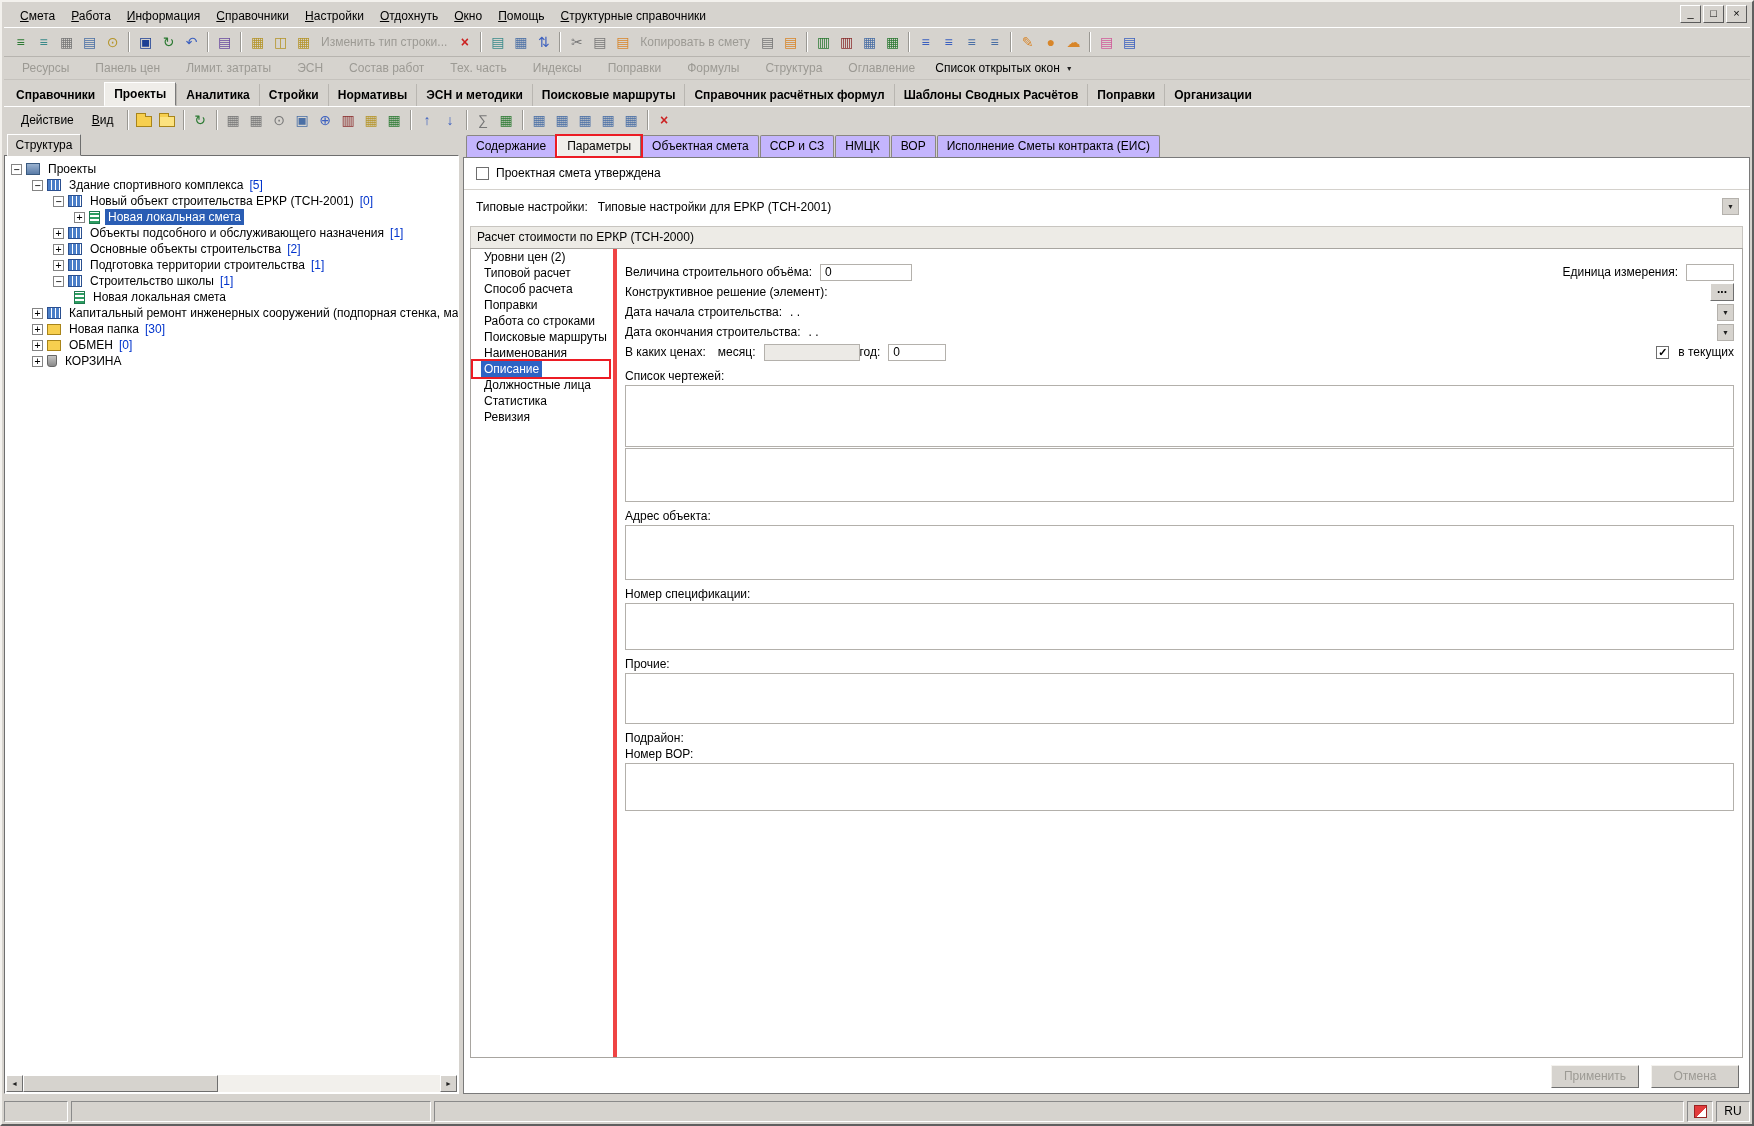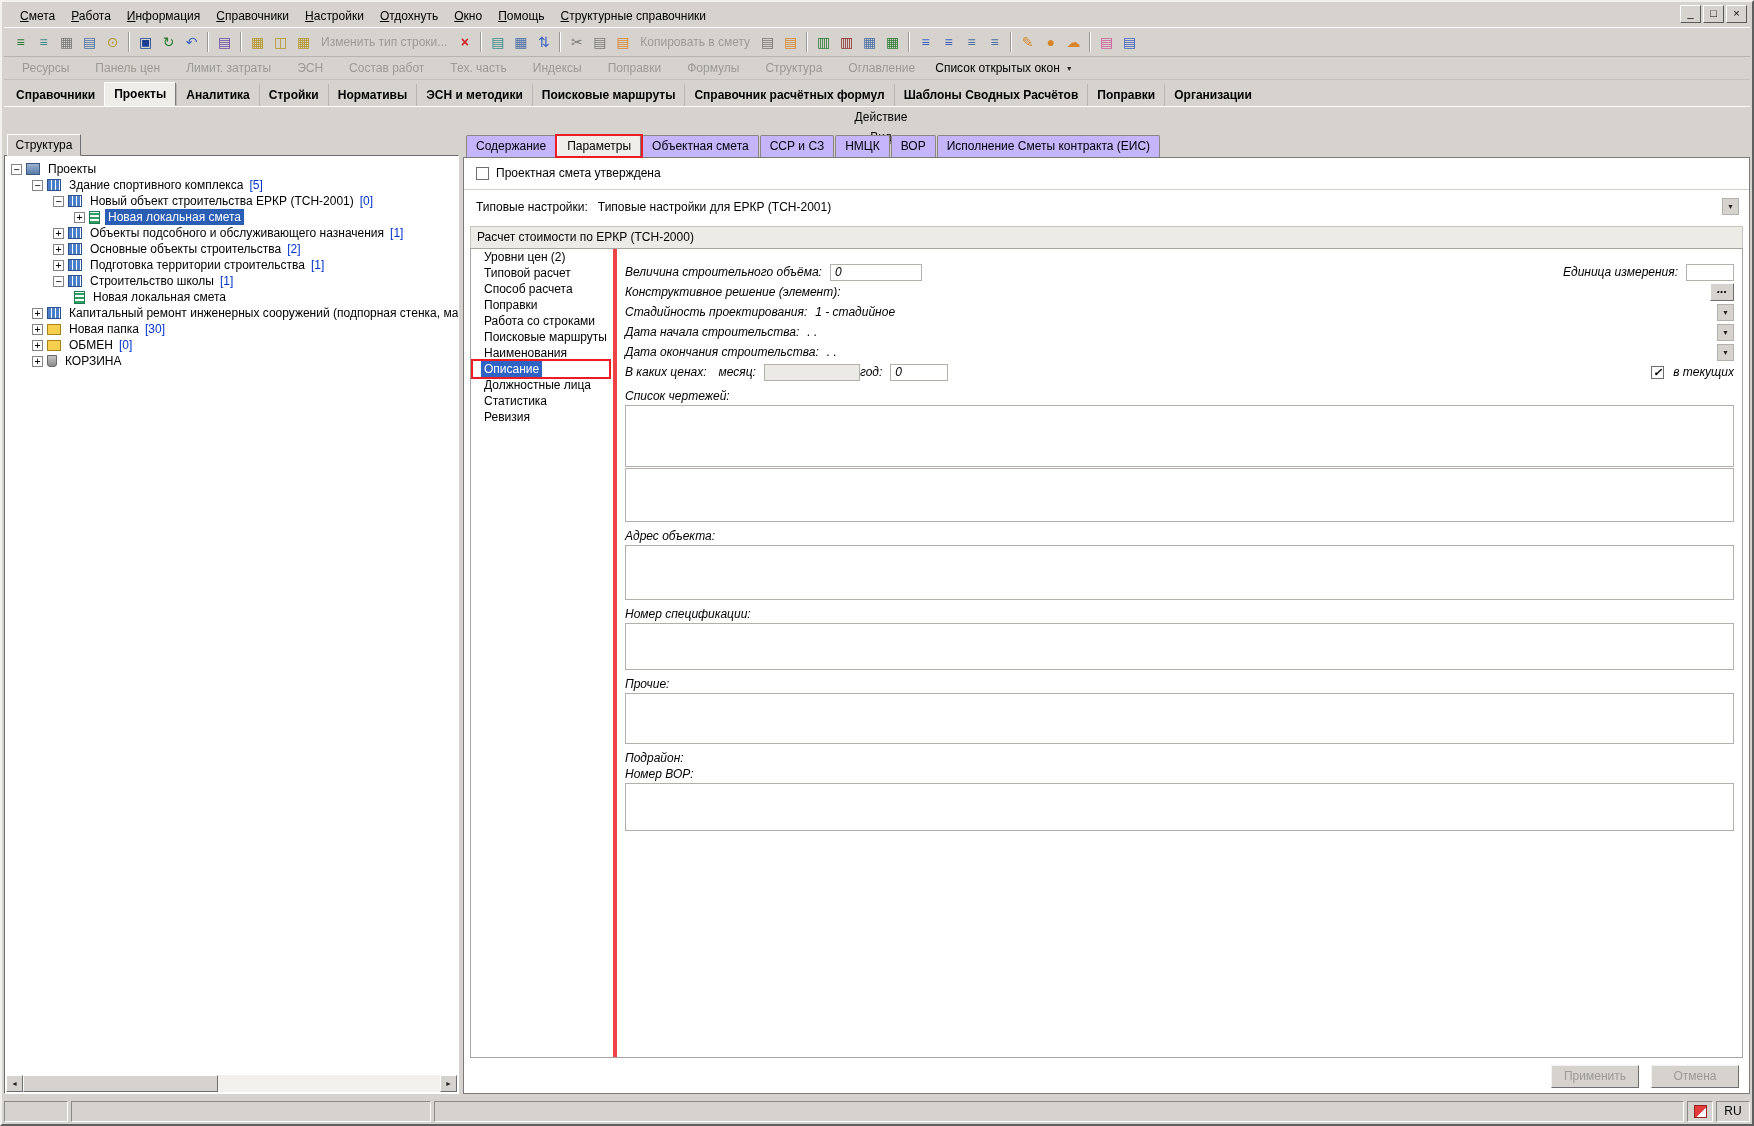--- a/index.html
+++ b/index.html
@@ -36,21 +36,21 @@
   .ddg { font-size:7px; color:#222; }
   
   .wstabs { position:absolute; top:78px; left:2px; right:2px; height:26px;
     display:flex; align-items:flex-end; padding-left:3px; }
   .wstab { padding:4px 9px; font-weight:bold; white-space:nowrap; }
   .wstab + .wstab { border-left:1px solid #b9b6b1; }
   .wstab.active { background:#efede9; border:1px solid; border-color:#fff #7a7a7a #efede9 #fff;
     margin-bottom:0; }
   
   .actionbar { position:absolute; top:104px; left:2px; right:2px; height:27px;
-    display:flex; align-items:center; padding-left:8px; border-top:1px solid #fff;flex-direction:column; }
+    display:flex; align-items:center; padding-left:8px; border-top:1px solid #fff; }
   .abtxt { padding:3px 9px; display:inline-block; }
   .abtxt::first-letter { text-decoration:underline; }
   .fold { display:inline-block; width:16px; height:11px; background:#f7cf4f;
     border:1px solid #a8841a; position:relative; margin-top:3px; }
   .fold::before { content:''; position:absolute; top:-4px; left:-1px; width:8px; height:3px;
     background:#f7cf4f; border:1px solid #a8841a; border-bottom:none; }
   .fold.lt { background:#fce27f; }
   
   .main { position:absolute; top:132px; left:2px; right:2px; bottom:30px; }
   .leftpanel { position:absolute; left:0; top:0; width:455px; bottom:0; }
@@ -101,21 +101,21 @@
   .gb-wrap { position:absolute; top:68px; left:6px; right:6px; bottom:35px; }
   .gb-title { height:22px; line-height:21px; padding-left:6px; background:#edebe6;
     border:1px solid #c8c5c0; border-bottom:none; }
   .gb-body { position:absolute; top:22px; left:0; right:0; bottom:0; border:1px solid #a8a5a0;
     background:#fff; display:flex; }
   .cat-list { width:146px; flex:none; border-right:4px solid #ef4444; }
   .cat-item { height:16px; line-height:16px; padding-left:10px; white-space:nowrap; position:relative; }
   .cat-item .txt { display:inline-block; padding:0 3px; }
   .cat-item.sel .txt { background:#2e63c4; color:#fff; }
   .cat-item .annot { left:0; right:2px; top:-2px; bottom:-2px; }
-  .form-area { flex:1; padding:0 8px; overflow:hidden; position:relative;font-style:italic; }
+  .form-area { flex:1; padding:0 8px; overflow:hidden; position:relative; }
   .frow { display:flex; align-items:center; height:20px; }
   .r1 { margin-top:13px; }
   .lab { white-space:nowrap; }
   .ml12 { margin-left:12px; } .ml330 { } .mla { margin-left:auto; }
   .val { margin-left:8px; white-space:nowrap; }
   .field { display:inline-block; height:17px; border:1px solid #b4b1ac; background:#fff;
     padding:1px 4px; line-height:13px; margin-left:8px; }
   .w92{width:92px} .w48{width:48px} .w96{width:96px} .w58{width:58px}
   .grayf { background:#eceae6; }
   .flex1 { flex:1; }
@@ -412,25 +412,20 @@
               <div class="frow r1">
                 <span class="lab">Величина строительного объёма:</span>
                 <span class="field w92">0</span>
                 <span class="lab mla">Единица измерения:</span>
                 <span class="field w48"></span>
               </div>
               <div class="frow">
                 <span class="lab">Конструктивное решение (элемент):</span>
                 <span class="flex1"></span>
                 <span class="dots">...</span>
-              </div>
-              <div class="frow">
-                <span class="lab">Стадийность проектирования:</span>
-                <span class="val">1 - стадийное</span>
-                <span class="dd mla">▼</span>
               </div>
               <div class="frow">
                 <span class="lab">Дата начала строительства:</span>
                 <span class="val">. .</span>
                 <span class="dd mla">▼</span>
               </div>
               <div class="frow">
                 <span class="lab">Дата окончания строительства:</span>
                 <span class="val">. .</span>
                 <span class="dd mla">▼</span>

